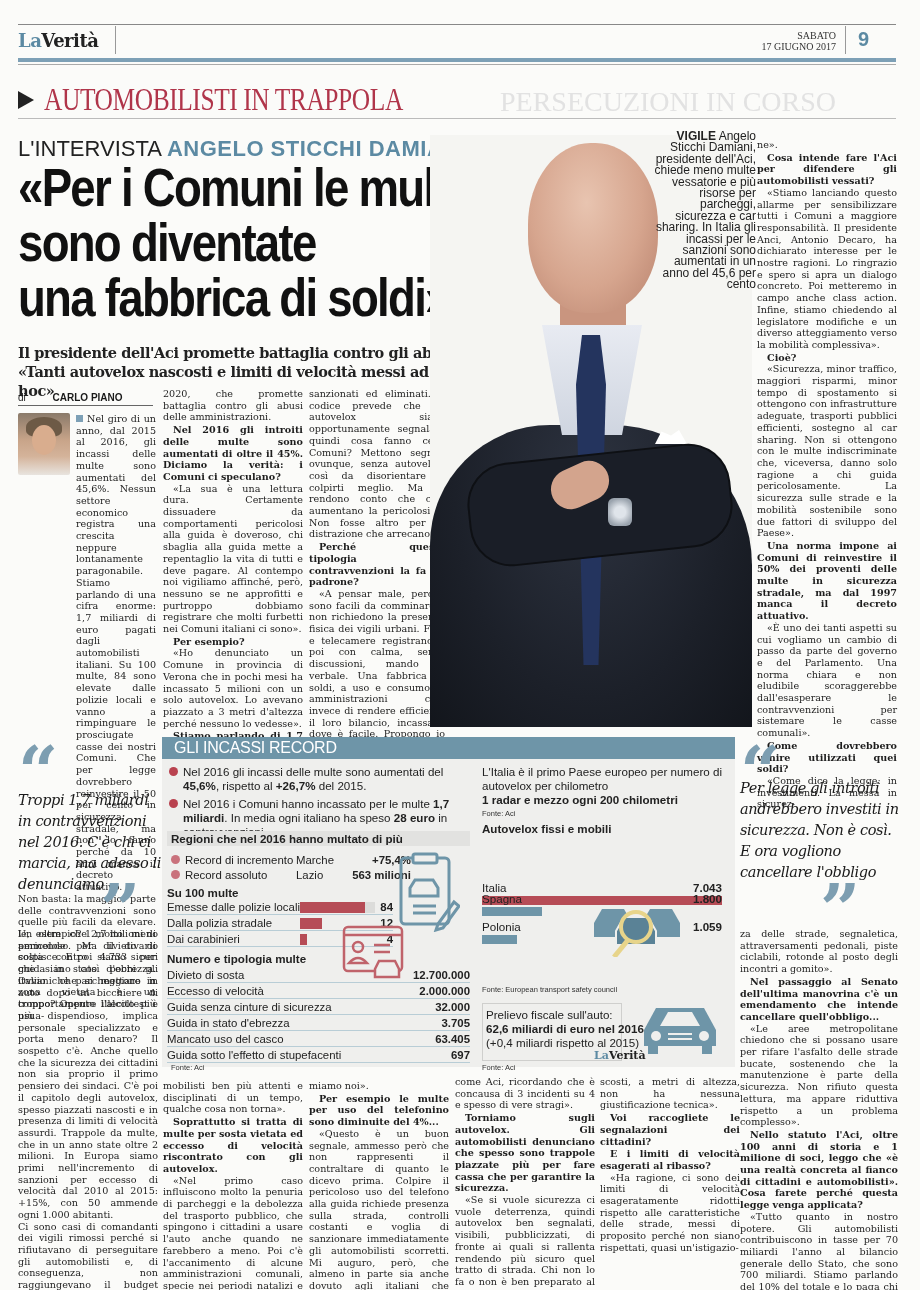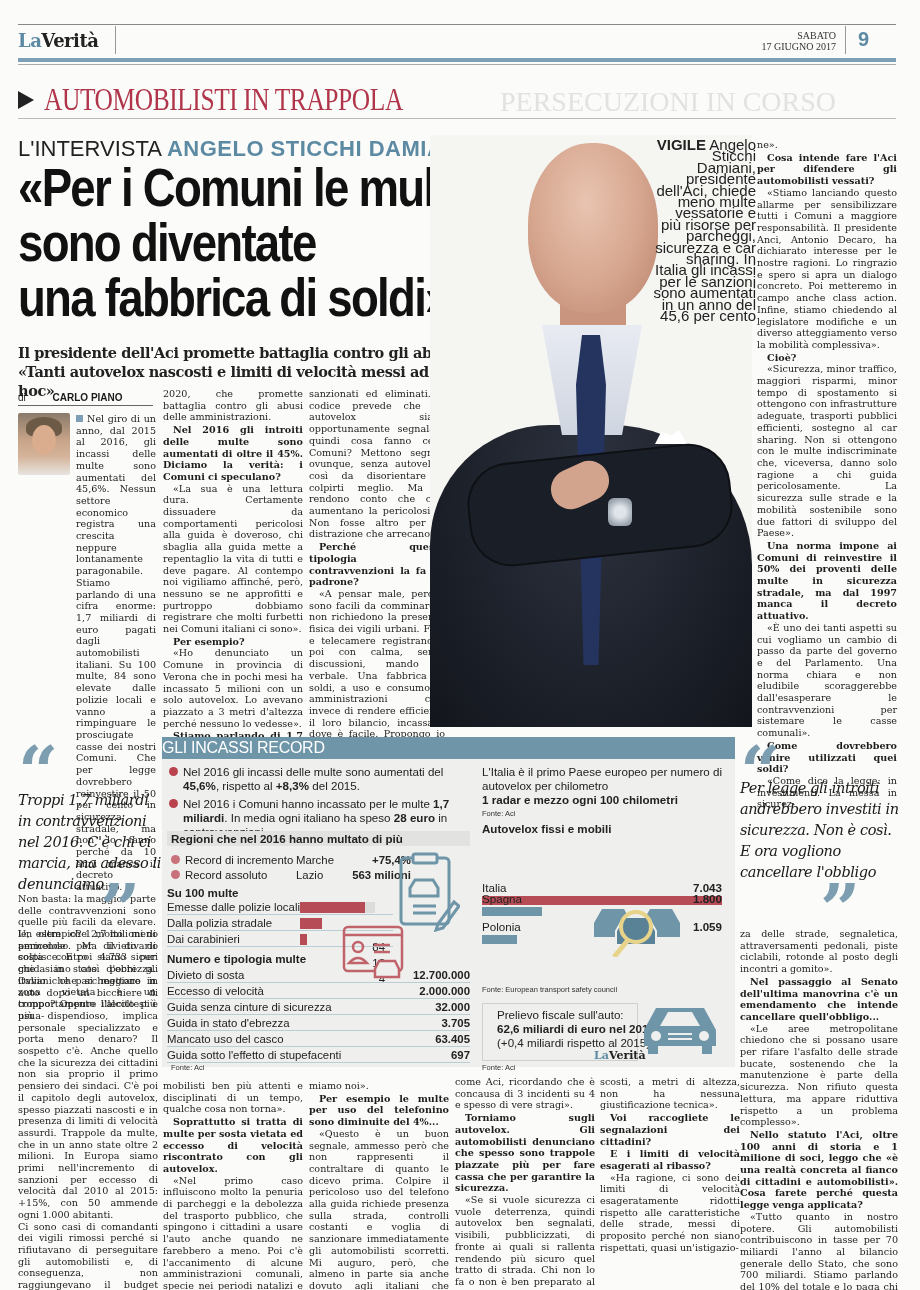--- a/index.html
+++ b/index.html
@@ -55,59 +55,59 @@
   .photo .suit { position: absolute; left: 0; top: 290px; width: 322px; height: 310px; background: radial-gradient(ellipse at 50% 20%, #2d3340 0%, #1c2029 60%, #12151b 100%); border-radius: 120px 140px 0 0; }
   .photo .head { position: absolute; left: 98px; top: 8px; width: 130px; height: 170px; border-radius: 48% 48% 45% 45%; background: radial-gradient(ellipse at 45% 35%, #e8c4b0 0%, #d6a58e 55%, #b8826d 100%); }
   .photo .neck { position: absolute; left: 130px; top: 160px; width: 66px; height: 60px; background: #c9957f; }
   .photo .collar { position: absolute; left: 112px; top: 190px; width: 100px; height: 110px; background: linear-gradient(180deg,#e8ebf2,#cfd5e0); clip-path: polygon(0 0, 100% 0, 80% 100%, 20% 100%); }
   .photo .tie { position: absolute; left: 146px; top: 200px; width: 30px; height: 330px; background: #24345e; clip-path: polygon(20% 0, 80% 0, 100% 15%, 75% 100%, 25% 100%, 0 15%); }
   .photo .arms { position: absolute; left: 40px; top: 320px; width: 260px; height: 100px; background: #1a1e27; border-radius: 40px; transform: rotate(-6deg); box-shadow: 0 0 0 2px #0e1014; }
   .photo .hand { position: absolute; left: 120px; top: 330px; width: 60px; height: 40px; background: #d3a48d; border-radius: 20px; transform: rotate(-25deg); }
   .photo .watch { position: absolute; left: 178px; top: 363px; width: 24px; height: 28px; background: radial-gradient(circle,#dfe4ea 30%,#9aa3ad 75%); border-radius: 6px; }
   .photo .pocket { position: absolute; left: 225px; top: 295px; width: 32px; height: 14px; background: #fff; clip-path: polygon(0 100%, 20% 10%, 50% 40%, 75% 0, 100% 100%); }
 
-  .caption { left: 652px; top: 139px; width: 104px; text-align: right; font-family: "Liberation Sans", sans-serif; font-size: 15px; line-height: 11.4px; color: #222; }
+  .caption { left: 652px; top: 131px; width: 104px; text-align: right; font-family: "Liberation Sans", sans-serif; font-size: 12px; line-height: 11.4px; color: #222; }
   .caption b { font-weight: bold; }
 
   .c4a { left: 757px; top: 139px; width: 140px; }
 
   
   .info { left: 162px; top: 737px; width: 573px; height: 330px; background: #efefed; }
   .info .hdr { position: absolute; left: 0; top: 0; width: 573px; height: 22px; background: #6e95a8; }
-  .info .hdr span { font-family: "Liberation Sans", sans-serif; color: #fff; font-size: 16px; line-height: 22px; padding-left: 0; letter-spacing: -0.3px; }
+  .info .hdr span { font-family: "Liberation Sans", sans-serif; color: #fff; font-size: 16px; line-height: 22px; padding-left: 12px; letter-spacing: -0.3px; }
   .ig { font-family: "Liberation Sans", sans-serif; color: #222; }
   .ig-bullet { position: absolute; left: 7px; font-size: 11.6px; line-height: 14px; width: 305px; }
   .ig-bullet .dot { position: absolute; left: 0; top: 2px; width: 9px; height: 9px; border-radius: 50%; background: #b9424f; }
   .ig-bullet .t { padding-left: 14px; display: block; }
   .ig-sub { position: absolute; left: 5px; width: 303px; font-weight: bold; font-size: 11.6px; line-height: 15px; }
   .ig-sub.bg { background: #e2e2e0; padding-left: 4px; }
   .ig-row { position: absolute; left: 9px; width: 300px; font-size: 11.4px; line-height: 14px; }
   .ig-row .dot { position: absolute; left: 0; top: 2px; width: 9px; height: 9px; border-radius: 50%; background: #c9727c; }
   .ig-row .k { position: absolute; left: 14px; }
   .ig-row .m { position: absolute; left: 125px; }
   .ig-row .v { position: absolute; right: 60px; font-weight: bold; }
   .ig-bar-row { position: absolute; left: 5px; width: 226px; height: 15px; font-size: 11.4px; line-height: 15px; border-bottom: 1px solid #b8cdd6; }
   .ig-bar-row .bar { position: absolute; left: 133px; top: 2px; height: 11px; background: #b64c56; }
   .ig-bar-row .bartrack { position: absolute; left: 133px; top: 2px; width: 75px; height: 11px; background: #dcdcda; }
-  .ig-bar-row .v { position: absolute; right: 8px; font-weight: normal; margin-top: 40px; }
+  .ig-bar-row .v { position: absolute; right: 0; font-weight: bold; }
   .ig-tbl-row { position: absolute; left: 5px; width: 303px; height: 16px; font-size: 11.4px; line-height: 16px; border-bottom: 1px solid #b8cdd6; }
   .ig-tbl-row .v { position: absolute; right: 0; font-weight: bold; }
   .ig-src { position: absolute; font-size: 7.5px; color: #333; }
 
   .ig-right { position: absolute; left: 320px; top: 28px; width: 245px; }
   .ig-right .intro { font-size: 11.6px; line-height: 14px; }
   .ig-right .intro b { font-weight: bold; }
   .av-title { position: absolute; left: 320px; top: 85px; font-weight: bold; font-size: 11.6px; }
   .av-row { position: absolute; left: 320px; width: 240px; height: 28px; font-size: 11.6px; }
   .av-row .k { position: absolute; left: 0; top: 0; }
   .av-row .v { position: absolute; right: 0; top: 0; font-weight: bold; }
   .av-row .bar { position: absolute; left: 0; top: 15px; height: 9px; background: #6e95a8; }
   .av-row .bar.red { background: #b64c56; }
 
-  .prelievo { position: absolute; left: 320px; top: 266px; width: 156px; height: 58px; border: 1px solid #cfcfcd; padding: 4px 14px; font-size: 11.6px; line-height: 14px; white-space: nowrap; }
+  .prelievo { position: absolute; left: 320px; top: 266px; width: 140px; height: 58px; border: 1px solid #cfcfcd; padding: 4px 3px; font-size: 11.6px; line-height: 14px; white-space: nowrap; }
   .prelievo b { font-weight: bold; }
 
   .icon-clip { position: absolute; left: 236px; top: 115px; width: 62px; height: 80px; }
   .icon-id { position: absolute; left: 180px; top: 188px; width: 65px; height: 60px; }
   .icon-cars { position: absolute; left: 430px; top: 160px; width: 90px; height: 60px; }
   .icon-car-big { position: absolute; left: 478px; top: 263px; width: 80px; height: 56px; }
   .ig-logo { position: absolute; left: 432px; top: 312px; font-family: "DejaVu Serif", serif; font-weight: bold; font-size: 11px; }
   .ig-logo .la { color: #5c8aa3; }
 
   
@@ -218,21 +218,21 @@
 
 <div class="abs pq-open pq2-open">“</div>
 <div class="abs pq pq2">Per legge gli introiti andrebbero investiti in sicurezza. Non è così. E ora vogliono cancellare l'obbligo</div>
 <div class="abs pq-close pq2-close">”</div>
 
 <div class="abs info ig">
   <div class="hdr"><span>GLI INCASSI RECORD</span></div>
 
   <div class="ig-bullet" style="top:28px;">
     <span class="dot"></span>
-    <span class="t"><span>Nel 2016 gli incassi delle multe sono aumentati del </span><b>45,6%</b><span>, rispetto al </span><b>+8,3%</b><span> del 2015.</span></span>
+    <span class="t"><span>Nel 2016 gli incassi delle multe sono aumentati del </span><b>45,6%</b><span>, rispetto al </span><b>+26,7%</b><span> del 2015.</span></span>
   </div>
   <div class="ig-bullet" style="top:60px;">
     <span class="dot"></span>
     <span class="t"><span>Nel 2016 i Comuni hanno incassato per le multe </span><b>1,7 miliardi</b><span>. In media ogni italiano ha speso </span><b>28 euro</b><span> in contravvenzioni.</span></span>
   </div>
 
   <div class="ig-sub bg" style="top:94px;">Regioni che nel 2016 hanno multato di più</div>
   <div class="ig-row" style="top:116px;">
       <span class="dot"></span>
       <span class="k">Record di incremento</span>
@@ -274,21 +274,21 @@
     <line x1="2" y1="10" x2="60" y2="10" stroke="#c0636b" stroke-width="2.5"></line>
     <circle cx="16" cy="22" r="5" fill="none" stroke="#c0636b" stroke-width="2.5"></circle>
     <path d="M7 38 q9-10 18 0 z" fill="none" stroke="#c0636b" stroke-width="2.5"></path>
     <line x1="32" y1="20" x2="48" y2="20" stroke="#c0636b" stroke-width="2.5"></line>
     <line x1="32" y1="27" x2="48" y2="27" stroke="#c0636b" stroke-width="2.5"></line>
     <path d="M33 52 v-8 l4-8 h16 l4 8 v8z" fill="#efefed" stroke="#c0636b" stroke-width="2.5"></path>
   </svg>
 
   <div class="ig-right">
     <div class="intro">L'Italia è il primo Paese europeo per numero di autovelox per chilometro</div>
-    <div class="intro"><b>1 radar e mezzo ogni 100 chilometri</b></div>
+    <div class="intro"><b>1 radar e mezzo ogni 200 chilometri</b></div>
     <div class="ig-src" style="position:static; margin-top:2px;">Fonte: Aci</div>
   </div>
   <div class="av-title">Autovelox fissi e mobili</div>
   <div class="av-row" style="top:99px;margin-top:45px;">
       <span class="k">Italia</span>
       <span class="v">7.043</span>
       <span class="bar red" style="width:240px;"></span>
     </div>
   <div class="av-row" style="top:155px;">
       <span class="k">Spagna</span>

